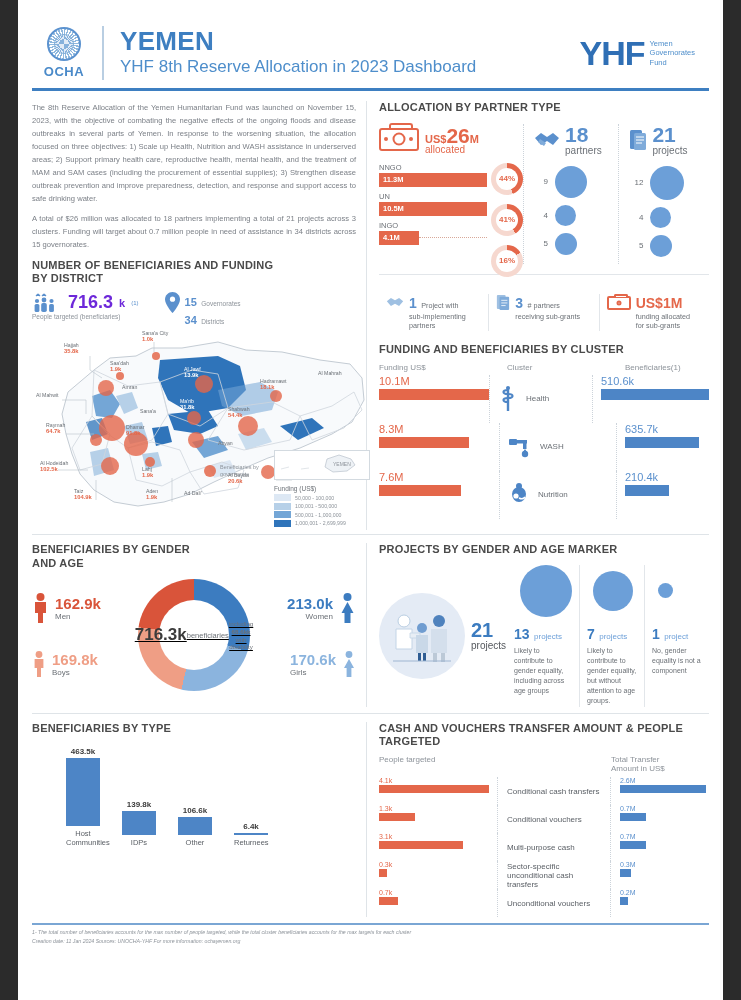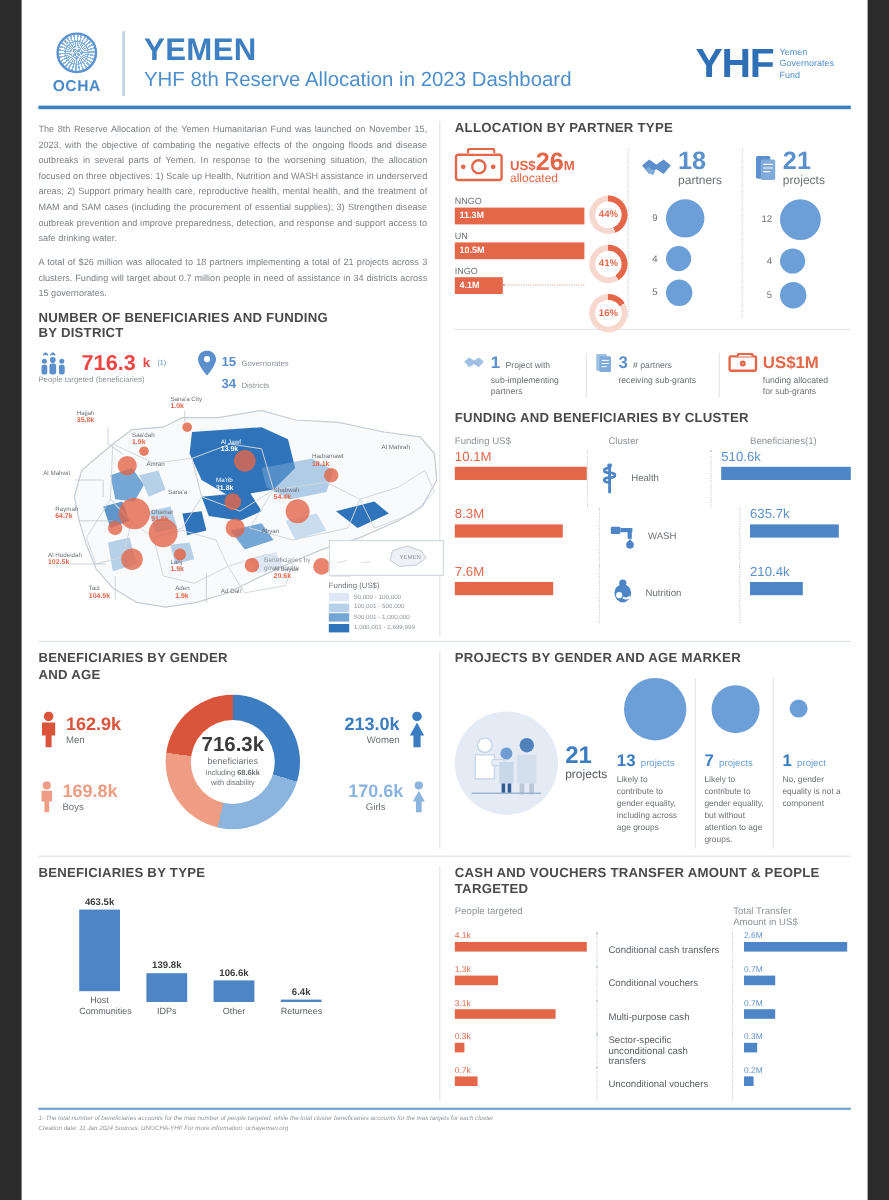--- a/index.html
+++ b/index.html
@@ -106,21 +106,21 @@
   .cl-mid { width:118px; border-left:1px dotted #ccd3da; border-right:1px dotted #ccd3da;
             padding-left:8px; display:flex; align-items:center; gap:8px; height:48px;}
   .cl-name { font-size:8px; color:#6b7076; }
   .cl-val-o { font-size:11px; color:#e4674a; font-weight:500;}
   .cl-val-b { font-size:11px; color:#5b90cd; font-weight:500;}
   .cl-bar-o { height:11px; background:#e4674a; margin-top:2px;}
   .cl-bar-b { height:11px; background:#4d85c6; margin-top:2px;}
 
   
   .map-stats { display:flex; align-items:flex-start; gap:26px; margin:6px 0 2px 0;}
-  .ppl-num { font-size:18px; color:#ef4444; font-weight:bold;}
+  .ppl-num { font-size:18px; color:#6d28d9; font-weight:bold;}
   .ppl-k { font-size:11px; }
   .ppl-sup { font-size:6px; vertical-align:super;}
   .ppl-cap { font-size:6.5px; color:#8d939a; }
   .gv-num { font-size:11px; color:#5b90cd; font-weight:bold;}
   .gv-lbl { font-size:6.5px; color:#8d939a; }
   .mapbox { position:relative; width:340px; height:200px; }
   .legend-box { position:absolute; right:2px; bottom:2px; width:96px; }
   .lg-title { font-size:6.5px; color:#6b7076; margin-bottom:2px;}
   .lg-item { display:flex; align-items:center; gap:4px; margin-bottom:1.5px;}
   .lg-sw { width:17px; height:7px; }
@@ -134,21 +134,21 @@
 
   
   .gender-wrap { display:flex; align-items:center; justify-content:space-between; margin-top:8px;}
   .g-side { width:92px; }
   .g-cell { display:flex; align-items:center; gap:6px; margin-bottom:28px;}
   .g-cell.r { justify-content:flex-end; }
   .g-num { font-size:15px; font-weight:bold; }
   .g-lbl { font-size:8px; color:#6b7076; }
   .donut-big { position:relative; width:112px; height:112px; border-radius:50%; }
   .donut-hole { position:absolute; inset:21px; background:#fff; border-radius:50%;
-     display:flex; flex-direction:column; align-items:center; justify-content:center; }
+     display:flex; flex-direction:row; align-items:center; justify-content:center;text-decoration:underline; }
   .dh-num { font-size:17px; font-weight:bold; color:#3b3b3b; line-height:1;}
   .dh-l1 { font-size:7.5px; color:#6b7076; margin-top:1px;}
   .dh-l2 { font-size:6.2px; color:#6b7076; margin-top:2px; text-align:center; line-height:1.25;}
 
   
   .gm-wrap { display:flex; margin-top:8px; }
   .gm-illu { width:128px; display:flex; align-items:center; gap:6px;}
   .gm-circle { width:86px;height:86px;border-radius:50%;background:#e4ebf5;
      display:flex;align-items:flex-end;justify-content:center;gap:2px;padding-bottom:16px;}
   .gm-21 { }
@@ -635,21 +635,21 @@
             <div style="text-align:right;">
               <div class="g-num" style="color:#3c7cc0">213.0k</div>
               <div class="g-lbl">Women</div>
             </div>
             <svg width="17" height="30" viewBox="0 0 17 30">
               <circle cx="8.5" cy="4" r="4" fill="#3c7cc0"></circle>
               <path d="M8.5 9 l6 11 h-3 v10 h-6 v-10 h-3 Z" fill="#3c7cc0"></path>
             </svg>
           </div>
           <div class="g-cell r" style="margin-bottom:0;">
-            <div style="text-align:center;">
+            <div style="text-align:left;">
               <div class="g-num" style="color:#8bb4de">170.6k</div>
               <div class="g-lbl">Girls</div>
             </div>
             <svg width="14" height="26" viewBox="0 0 14 26">
               <circle cx="7" cy="3.5" r="3.4" fill="#8bb4de"></circle>
               <path d="M7 8 l5 9 h-2.6 v9 h-4.8 v-9 h-2.6 Z" fill="#8bb4de"></path>
             </svg>
           </div>
         </div>
       </div>

